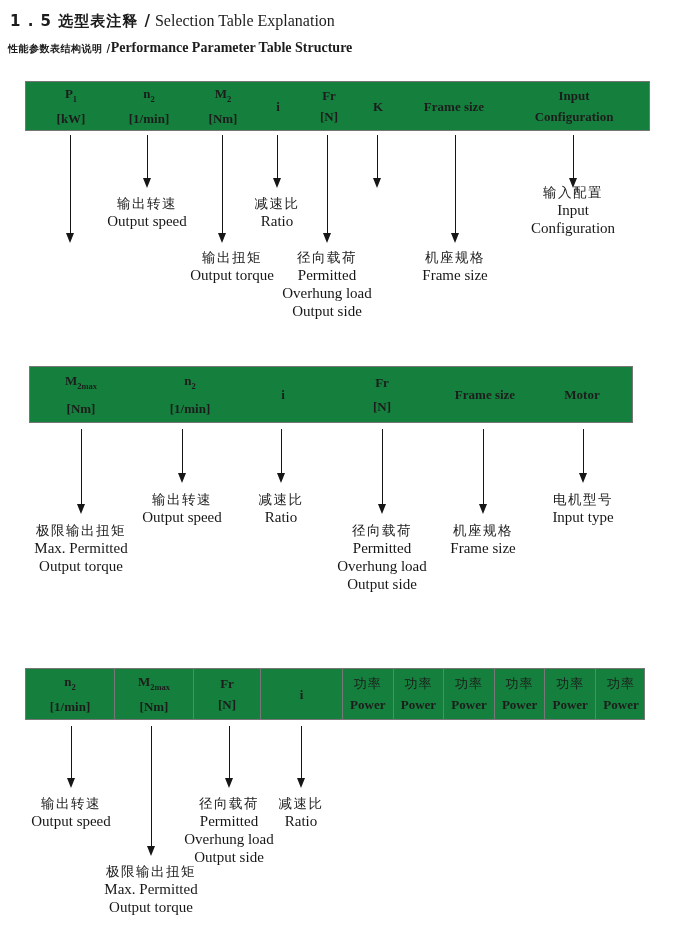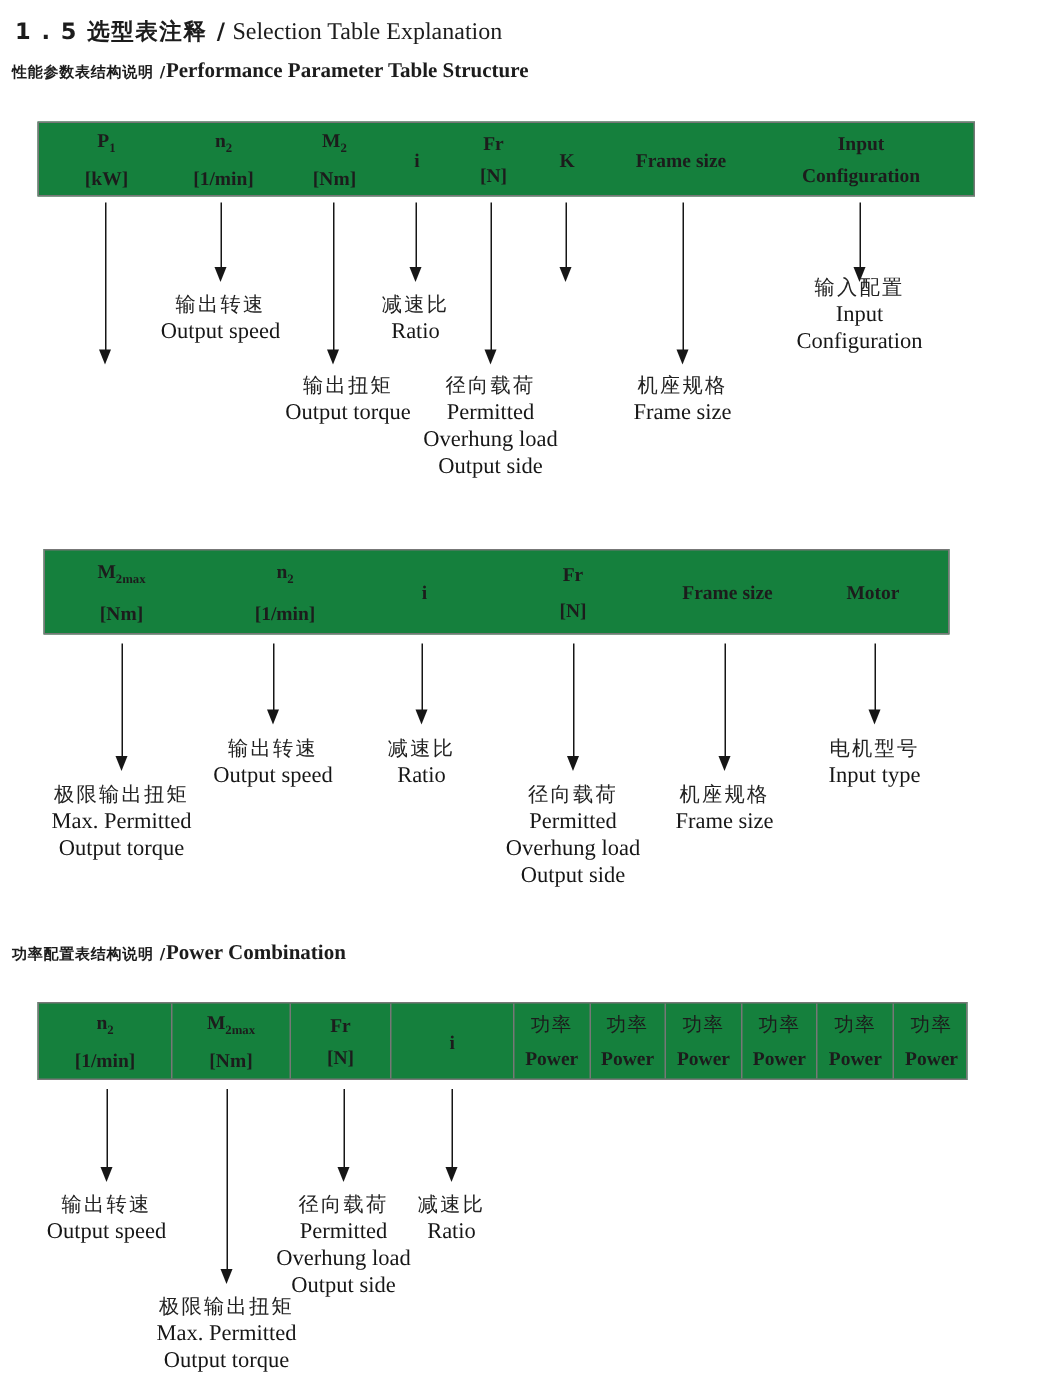--- a/index.html
+++ b/index.html
@@ -169,21 +169,20 @@
     <div class="callout" style="left: 483px; top: 521px;">
       <div class="lbl-cn">机座规格</div>
       <div class="lbl-en">Frame size</div>
     </div>
     <div class="arrow-line" style="left: 582.5px; top: 429px; height: 45px;"></div>
     <div class="arrow-head" style="left: 578.5px; top: 473px;"></div>
     <div class="callout" style="left: 583px; top: 490px;">
       <div class="lbl-cn">电机型号</div>
       <div class="lbl-en">Input type</div>
     </div>
-    <div class="sec-heading" style="top: 626px;"><span class="h-cn">功率配置表结构说明 /</span><span class="h-en">Power Combination</span></div>
     <div class="param-table" style="left: 25px; top: 668px; width: 620px; height: 52px;">
       <div class="tcell" style="left: 0px; width: 88px;">
         <div class="tline"><span>n</span><sub>2</sub></div>
         <div class="tline"><span>[1/min]</span></div>
       </div>
       <div class="tcell bl" style="left: 88px; width: 79px;">
         <div class="tline"><span>M</span><sub>2max</sub></div>
         <div class="tline"><span>[Nm]</span></div>
       </div>
       <div class="tcell bl" style="left: 167px; width: 67px;">

